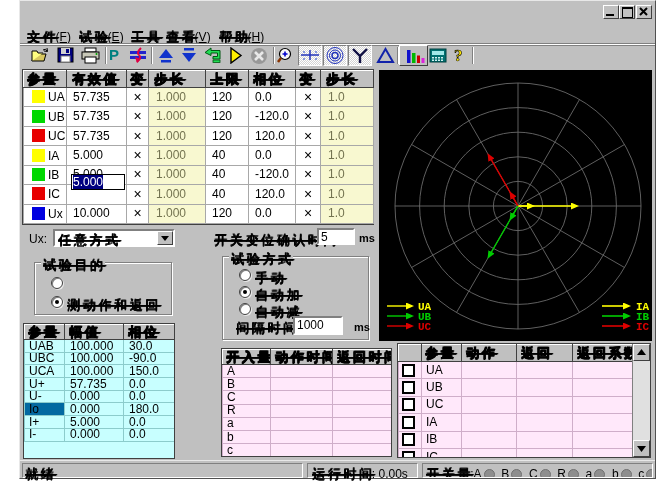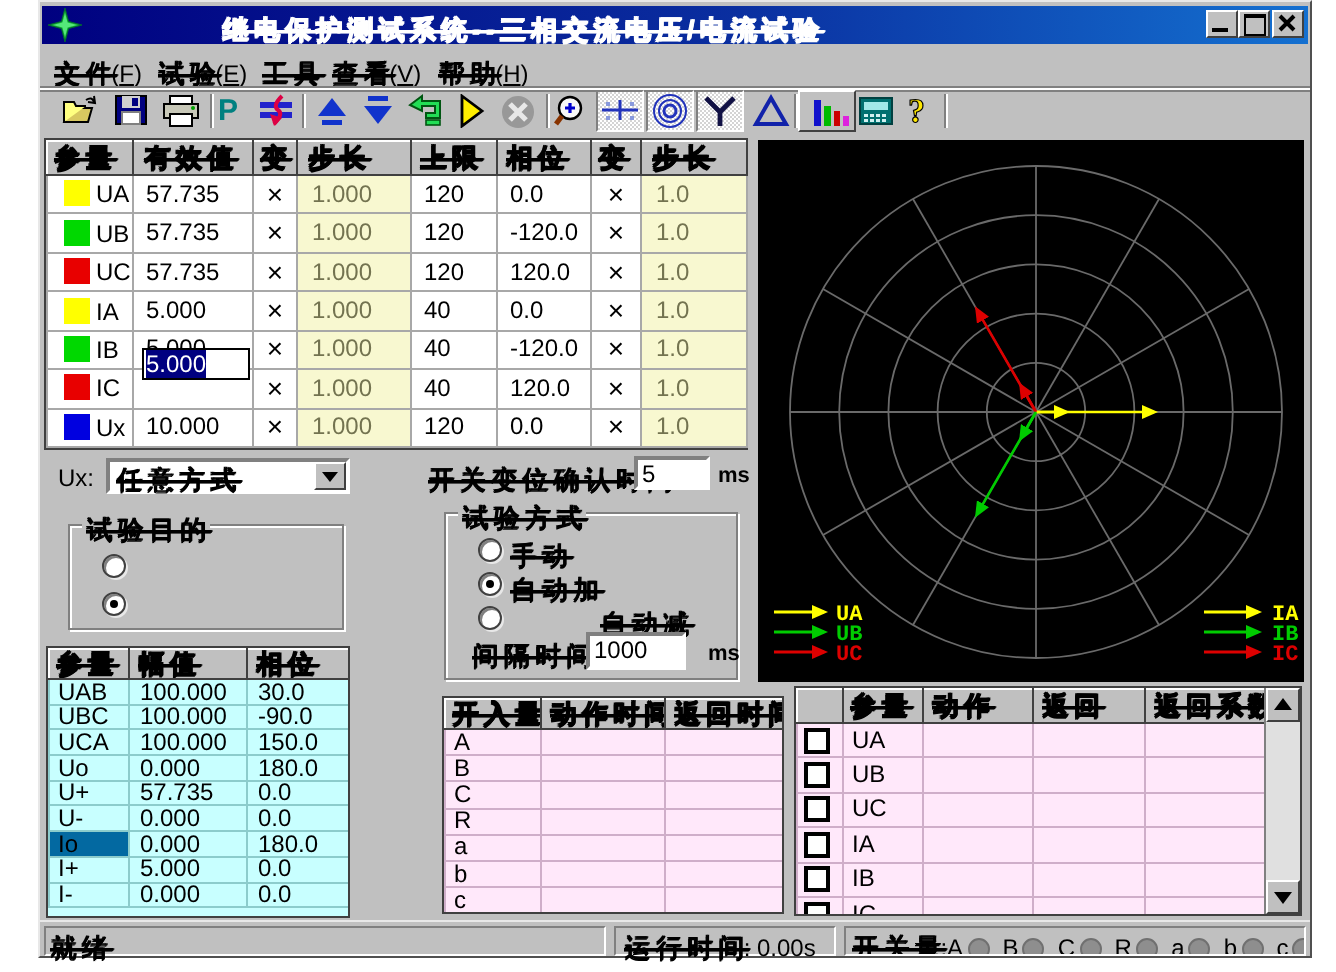--- a/index.html
+++ b/index.html
@@ -20,27 +20,20 @@
 .sq{display:inline-block;width:13px;height:13px;vertical-align:-2px;}
 .radio{width:12px;height:12px;border-radius:50%;background:#fff;border:1px solid #404040;box-shadow:inset 1px 1px 0 #808080, 1px 1px 0 #e8e8e8;box-sizing:border-box;}
 .rdot{position:absolute;left:3px;top:3px;width:4px;height:4px;border-radius:50%;background:#000;}
 .cb{width:13px;height:13px;border:2px solid #000;background:#fff;box-sizing:border-box;}
 .dot{display:inline-block;width:11px;height:11px;border-radius:50%;background:#8e8e8e;border:1px solid #707070;vertical-align:-2px;box-sizing:border-box;margin-left:2px;}
 </style>
 </head>
 <body>
 <div class="w">
 
-<div class="ab title">
- <svg class="ab" style="left:3px;top:1px" width="17" height="17">
-        <polygon points="8.5,0 10.3,6.7 17,8.5 10.3,10.3 8.5,17 6.7,10.3 0,8.5 6.7,6.7" fill="#11aa33" stroke="#063" stroke-width="0.5"></polygon>
-        <polygon points="8.5,2.5 9.8,7.2 14.5,8.5 9.8,9.8 8.5,14.5 7.2,9.8 2.5,8.5 7.2,7.2" fill="#55e87a"></polygon>
-      </svg>
- <div class="ab" style="left:90px;top:3px;color:#fff;font-weight:bold"><span class="c">继电保护测试系统--三相交流电压/电流试验</span></div>
-</div>
 <div class="ab tbtn" style="left:583px;top:4px;">
       <div class="ab" style="left:2px;top:8px;width:8px;height:2px;background:#000"></div>
     </div>
 <div class="ab tbtn" style="left:599px;top:4px;">
       <div class="ab" style="left:2px;top:1px;width:9px;height:8px;border:1px solid #000;border-top-width:2px;"></div>
     </div>
 <div class="ab tbtn" style="left:616px;top:4px;"><svg width="14" height="12">
         <path d="M3,2 L10,9 M10,2 L3,9" stroke="#000" stroke-width="2"></path>
       </svg></div>
 
@@ -269,31 +262,32 @@
       </div>
 <div class="ab" style="left:194px;top:230px;"><span class="c">开关变位确认时间</span></div>
 <div class="ab sunk" style="left:297px;top:227px;width:38px;height:17px;"><span style="margin-left:2px">5</span></div>
 <div class="ab" style="left:339px;top:231px;font-size:11px;"><b>ms</b></div>
 <div class="ab gb" style="left:14px;top:261px;width:138px;height:53px;">
 <div class="ab gbl" style="left:6px;top:-7px;"><span class="c">试验目的</span></div>
 <div class="ab radio" style="left:16px;top:14px;"></div>
 <div class="ab radio" style="left:16px;top:33px;">
           <div class="rdot"></div>
         </div>
+<div class="ab" style="left:32px;top:33px;"><span class="c">测动作和返回</span></div>
 </div>
 <div class="ab gb" style="left:202px;top:255px;width:147px;height:84px;">
 <div class="ab gbl" style="left:6px;top:-7px;"><span class="c">试验方式</span></div>
 <div class="ab radio" style="left:16px;top:12px;"></div>
 <div class="ab" style="left:32px;top:12px;"><span class="c">手动</span></div>
 <div class="ab radio" style="left:16px;top:29px;">
           <div class="rdot"></div>
         </div>
 <div class="ab" style="left:32px;top:29px;"><span class="c">自动加</span></div>
 <div class="ab radio" style="left:16px;top:46px;"></div>
-<div class="ab" style="left:32px;top:46px;margin-left:45px;"><span class="c">自动减</span></div>
+<div class="ab" style="left:32px;top:46px;"><span class="c">自动减</span></div>
 <div class="ab" style="left:13px;top:62px;"><span class="c">间隔时间</span></div>
 <div class="ab sunk" style="left:70px;top:59px;width:50px;height:19px;"><span style="margin-left:2px">1000</span></div>
 <div class="ab" style="left:131px;top:64px;font-size:11px;"><b>ms</b></div>
 </div>
     </div>
 <div class="ab" id="blackpanel" style="left:359px;top:69px;">
       <svg width="273" height="271" style="background:#000;display:block">
         <defs>
           <marker id="ay" markerUnits="userSpaceOnUse" markerWidth="9" markerHeight="7" refX="6" refY="3.5" orient="auto">
             <polygon points="0,0 8,3.5 0,7" fill="#ffff00"></polygon>
@@ -365,25 +359,20 @@
               <td style="background:#c8ffff;border-color:#8ccccc;padding-left:4px;line-height:10.5px">UBC</td>
               <td style="background:#c8ffff;border-color:#8ccccc;padding-left:5px;line-height:10.5px">100.000</td>
               <td style="background:#c8ffff;border-color:#8ccccc;padding-left:5px;line-height:10.5px">-90.0</td>
             </tr>
             <tr style="height:12.7px">
               <td style="background:#c8ffff;border-color:#8ccccc;padding-left:4px;line-height:10.5px">UCA</td>
               <td style="background:#c8ffff;border-color:#8ccccc;padding-left:5px;line-height:10.5px">100.000</td>
               <td style="background:#c8ffff;border-color:#8ccccc;padding-left:5px;line-height:10.5px">150.0</td>
             </tr>
             <tr style="height:12.7px">
-              <td style="background:#c8ffff;border-color:#8ccccc;padding-left:4px;line-height:10.5px">Uo</td>
-              <td style="background:#c8ffff;border-color:#8ccccc;padding-left:5px;line-height:10.5px">0.000</td>
-              <td style="background:#c8ffff;border-color:#8ccccc;padding-left:5px;line-height:10.5px">180.0</td>
-            </tr>
-            <tr style="height:12.7px">
               <td style="background:#c8ffff;border-color:#8ccccc;padding-left:4px;line-height:10.5px">U+</td>
               <td style="background:#c8ffff;border-color:#8ccccc;padding-left:5px;line-height:10.5px">57.735</td>
               <td style="background:#c8ffff;border-color:#8ccccc;padding-left:5px;line-height:10.5px">0.0</td>
             </tr>
             <tr style="height:12.7px">
               <td style="background:#c8ffff;border-color:#8ccccc;padding-left:4px;line-height:10.5px">U-</td>
               <td style="background:#c8ffff;border-color:#8ccccc;padding-left:5px;line-height:10.5px">0.000</td>
               <td style="background:#c8ffff;border-color:#8ccccc;padding-left:5px;line-height:10.5px">0.0</td>
             </tr>
             <tr style="height:12.7px">

